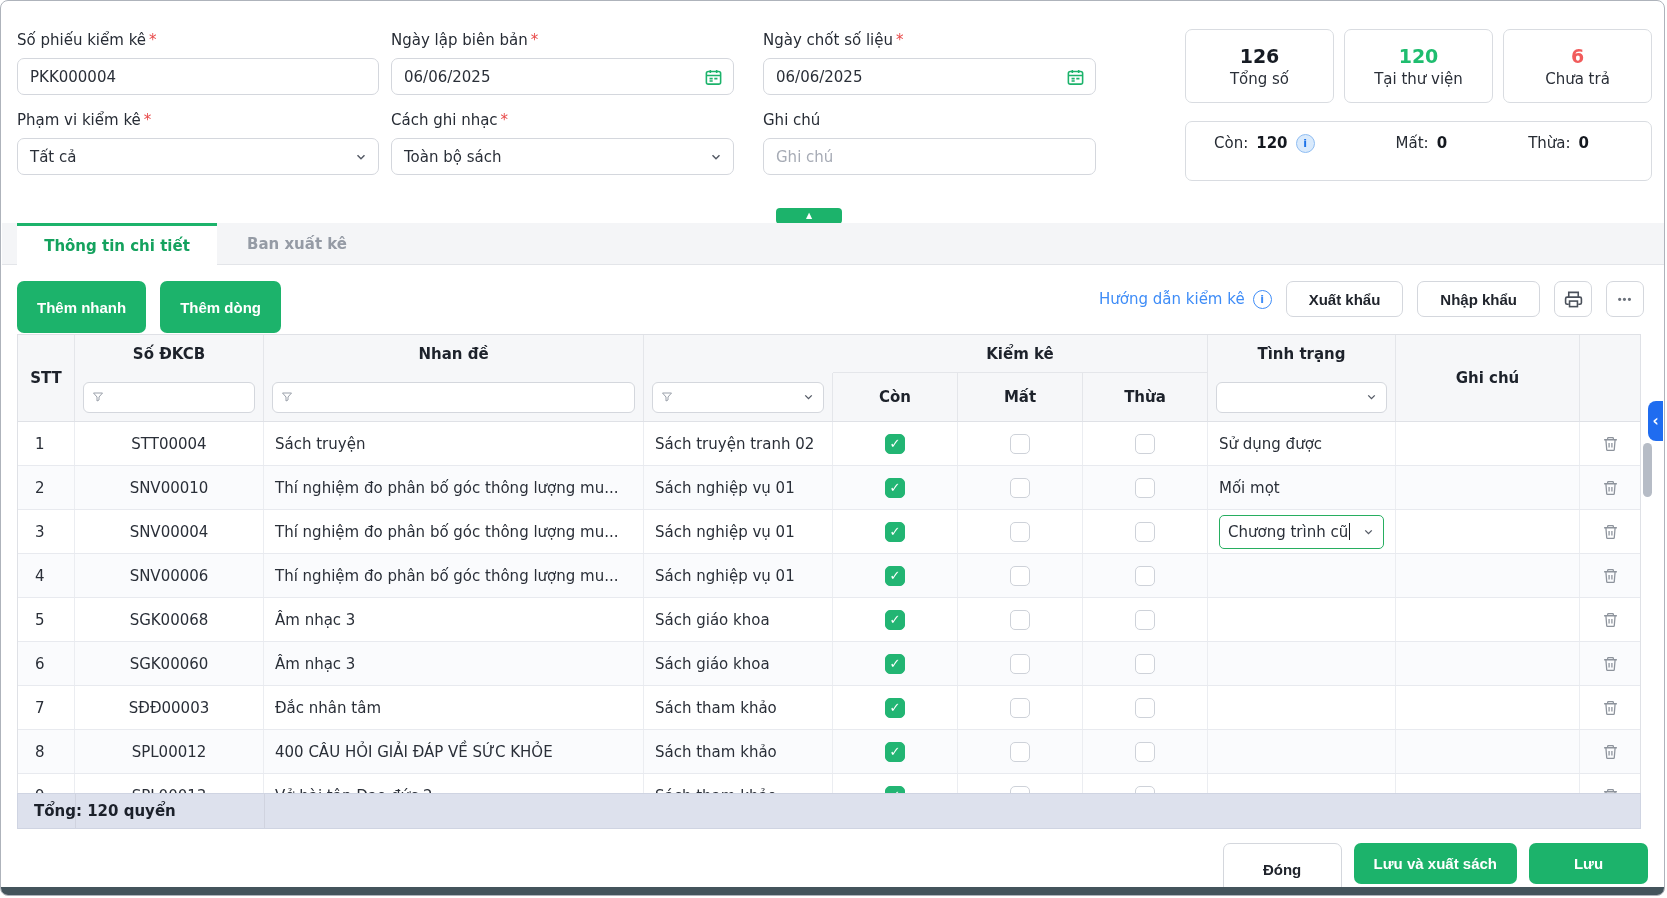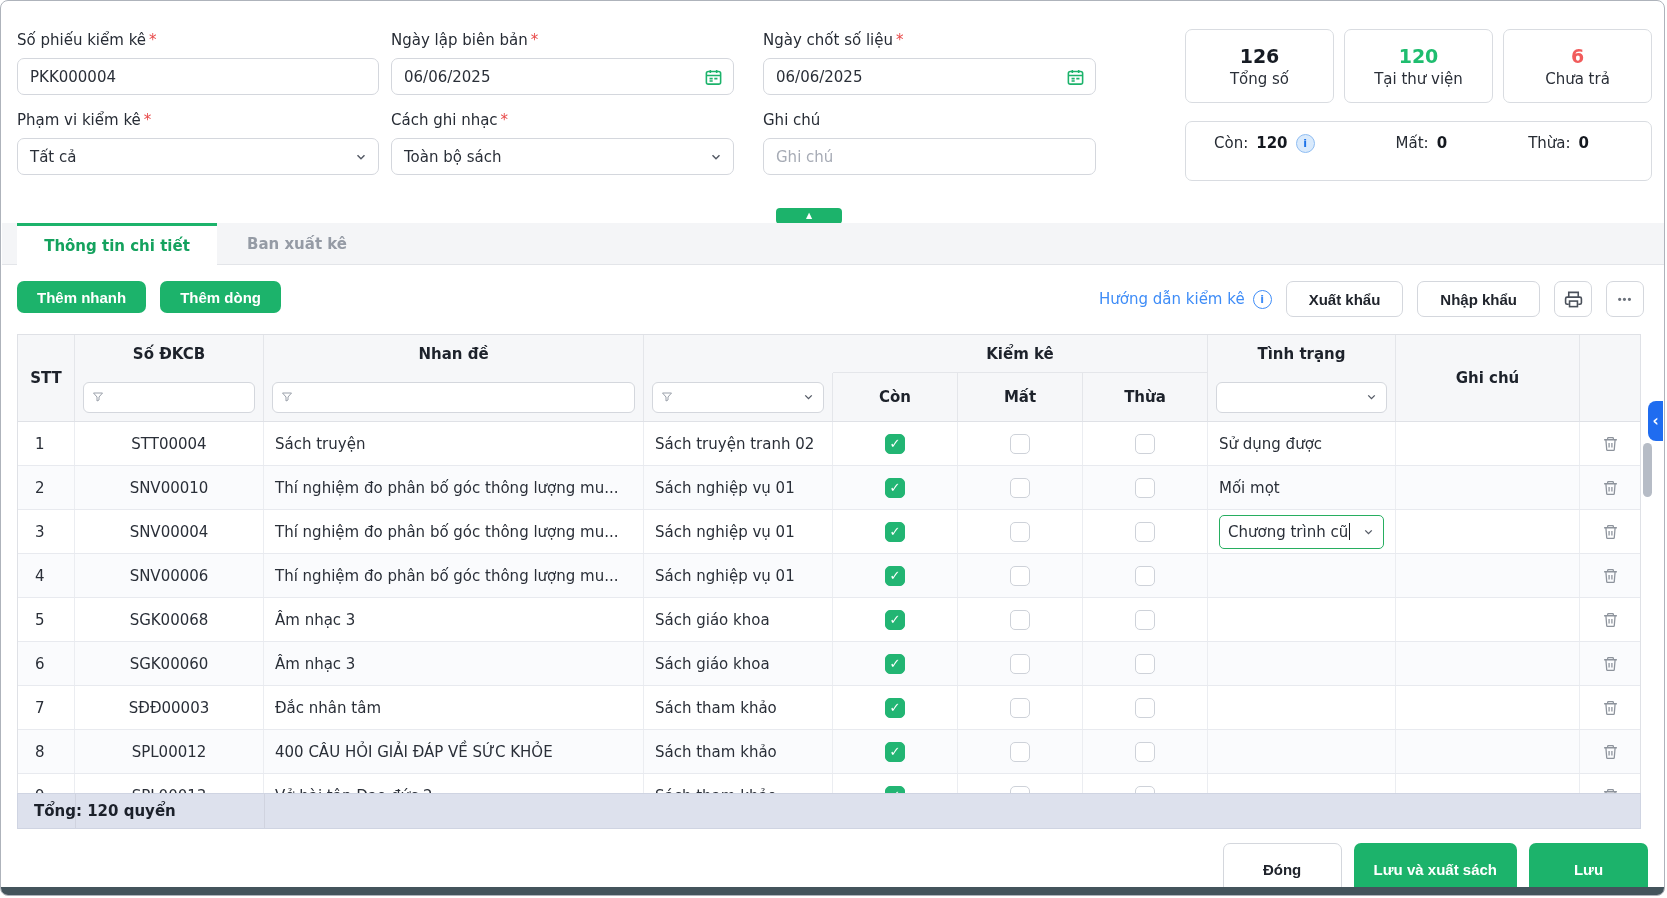--- a/index.html
+++ b/index.html
@@ -36,21 +36,21 @@
   
   .pill { position:absolute; left:775px; top:207px; width:66px; height:16px; background:#1cb36b; border-radius:4px; display:flex; align-items:center; justify-content:center; color:#fff; font-size:8px; line-height:1; }
 
   
   .tabstrip { position:absolute; left:1px; top:222px; width:1663px; height:42px; background:#f4f5f7; border-bottom:1px solid #e3e5e9; }
   .tab { position:absolute; top:0; height:42px; display:flex; align-items:center; justify-content:center; font-size:15px; font-weight:bold; cursor:default; }
   .tab-active { left:15px; width:200px; background:#fff; border-top:3px solid #1cb36b; color:#14a25e; }
   .tab-idle { left:215px; width:160px; color:#959ba5; }
 
   
-  .btn-green { background:#1cb36b; color:#fff; font-weight:bold; font-size:15px; border:none; border-radius:7px; height:32px; display:inline-flex; align-items:center; justify-content:center; padding:0 20px; }
+  .btn-green { background:#1cb36b; color:#fff; font-weight:bold; font-size:15px; border:none; border-radius:7px; height:52px; display:inline-flex; align-items:center; justify-content:center; padding:0 20px; }
   .tb-left { position:absolute; left:16px; top:280px; display:flex; gap:14px; }
   .tb-right { position:absolute; right:20px; top:280px; display:flex; align-items:center; gap:14px; }
   .guide { display:flex; align-items:center; gap:8px; color:#3e8cf7; font-size:15px; }
   .guide .info-badge { background:#fff; border:1px solid #3e8cf7; color:#3e8cf7; }
   .btn-white { background:#fff; border:1px solid #d4d7dd; border-radius:7px; height:36px; padding:0 22px; font-size:15px; font-weight:bold; color:#20242c; display:inline-flex; align-items:center; justify-content:center; }
   .btn-icon { width:38px; padding:0; color:#4a505a; }
   .dots { letter-spacing:1px; color:#6a707a; font-size:11px; font-weight:bold; }
 
   
   .tbl { position:absolute; left:16px; top:333px; width:1624px; border:1px solid #dfe1e6; border-bottom:none; }
@@ -91,21 +91,21 @@
   .fdiv { position:absolute; top:0; bottom:0; width:1px; background:rgba(0,0,0,0.06); }
 
   
   .vscroll { position:absolute; left:1642px; top:419px; width:9px; height:370px; }
   .vthumb { position:absolute; left:0; top:23px; width:9px; height:54px; border-radius:5px; background:#b6bcc6; }
   .side-tab { position:absolute; right:1px; top:400px; width:15px; height:40px; background:#1f6cf0; border-radius:8px 0 0 8px; color:#fff; display:flex; align-items:center; justify-content:center; font-size:15px; font-weight:bold; }
 
   
   .actions { position:absolute; right:16px; top:842px; display:flex; gap:12px; }
   .actions .btn-white { width:119px; height:52px; }
-  .actions .btn-green { height:53px; font-size:15px; }
+  .actions .btn-green { height:41px; font-size:15px; }
   .a-save { width:119px; }
   .bottombar { position:absolute; left:0; right:0; bottom:0; height:8px; background:#44545c; }
 
   svg { display:block; }
 </style>
 </head>
 <body>
 
 <div class="window">
 

